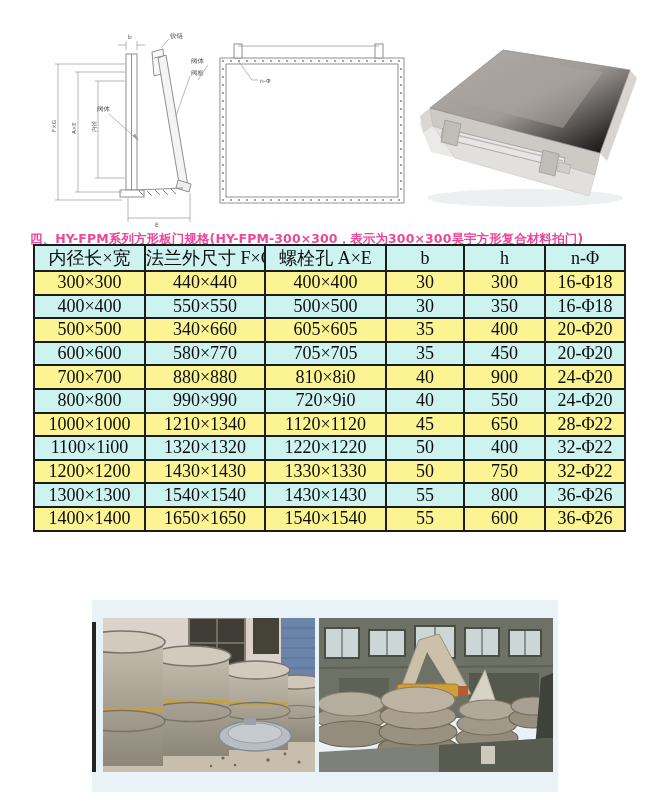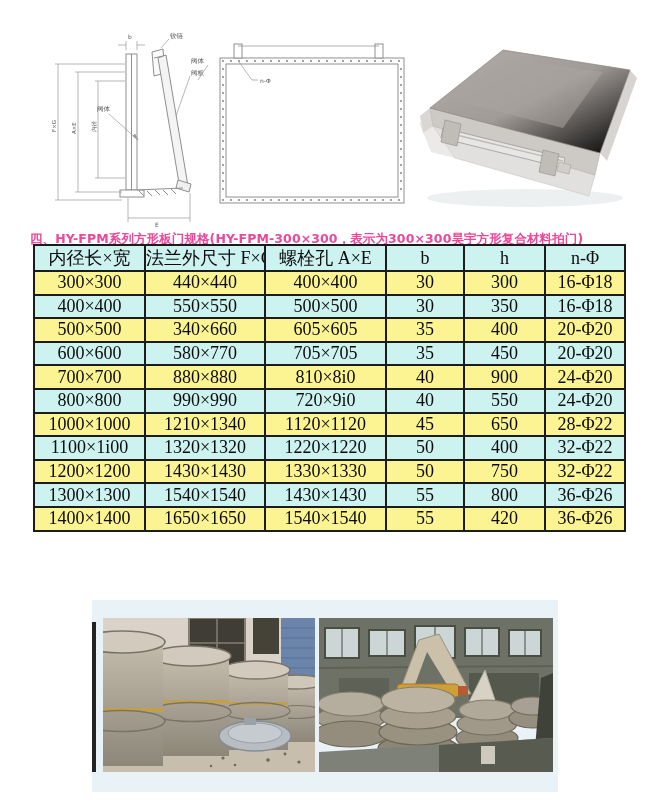--- a/index.html
+++ b/index.html
@@ -339,21 +339,21 @@
           <td>1430×1430</td>
           <td>55</td>
           <td>800</td>
           <td>36-Φ26</td>
         </tr>
         <tr>
           <td>1400×1400</td>
           <td>1650×1650</td>
           <td>1540×1540</td>
           <td>55</td>
-          <td>420</td>
+          <td>600</td>
           <td>36-Φ26</td>
         </tr>
       </tbody>
   </table>
 
   <div class="photo-plate">
     <div class="edge-strip"></div>
 
     <svg class="photo-left svg-abs" width="212" height="154" viewBox="0 0 212 154">
       <defs>

